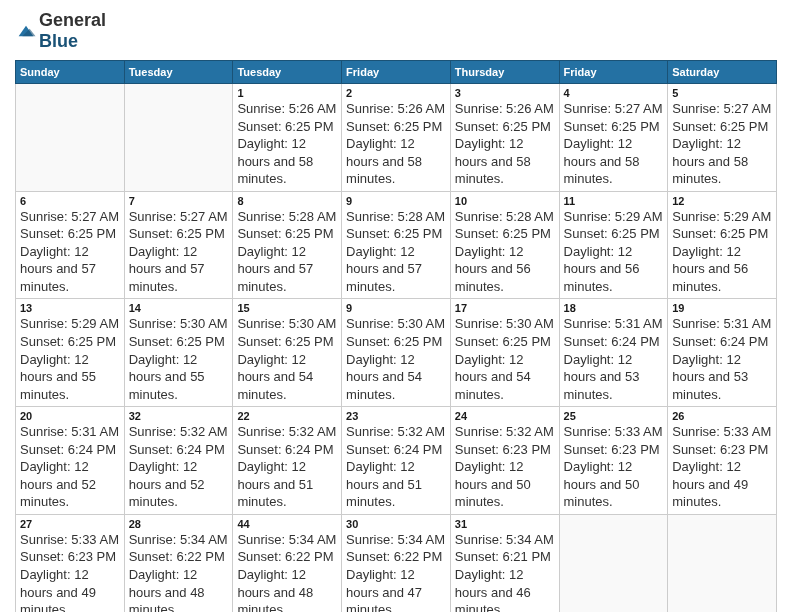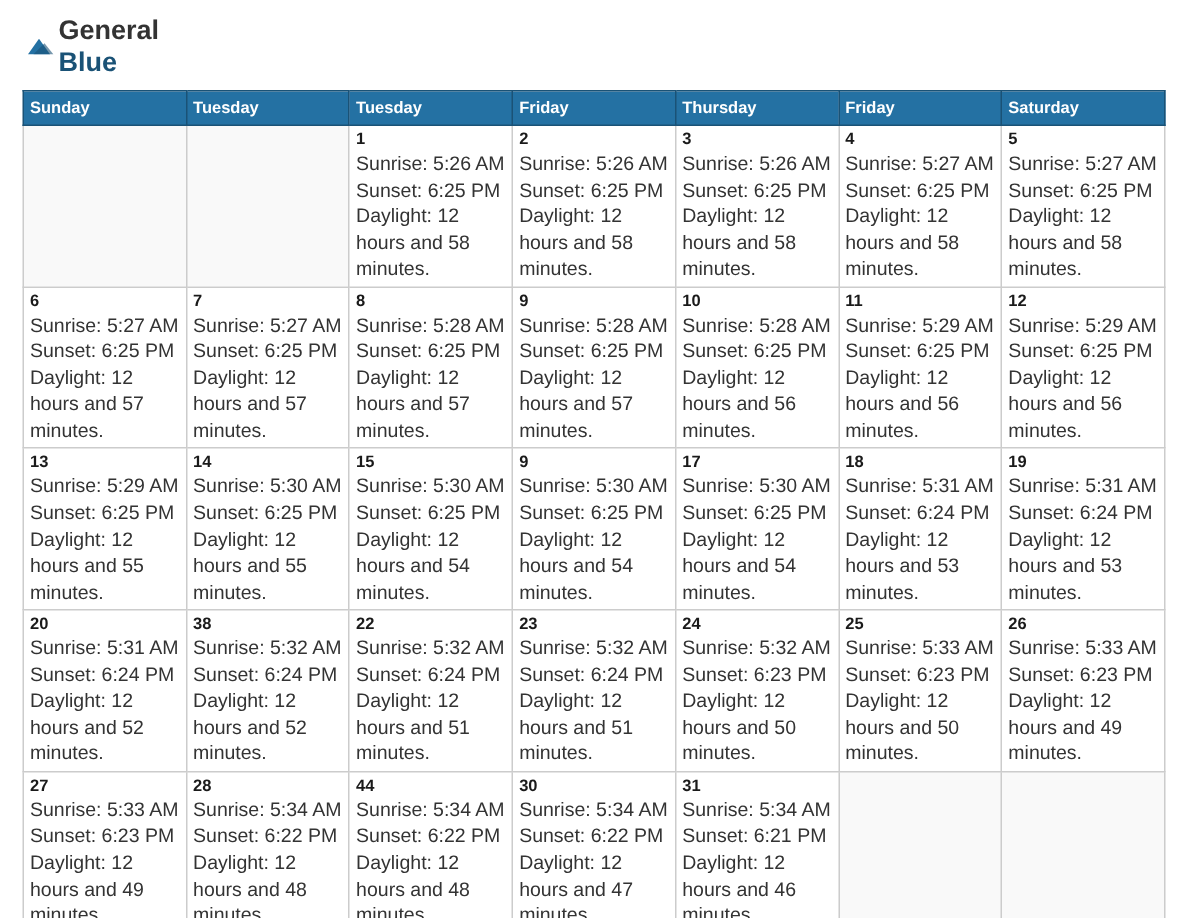--- a/index.html
+++ b/index.html
@@ -211,21 +211,21 @@
             <span class="day-number">19</span>
             <div class="day-info">Sunrise: 5:31 AM<br>Sunset: 6:24 PM<br>Daylight: 12 hours and 53 minutes.</div>
           </td>
         </tr>
         <tr>
           <td>
             <span class="day-number">20</span>
             <div class="day-info">Sunrise: 5:31 AM<br>Sunset: 6:24 PM<br>Daylight: 12 hours and 52 minutes.</div>
           </td>
           <td>
-            <span class="day-number">38</span>
+            <span class="day-number">32</span>
             <div class="day-info">Sunrise: 5:32 AM<br>Sunset: 6:24 PM<br>Daylight: 12 hours and 52 minutes.</div>
           </td>
           <td>
             <span class="day-number">22</span>
             <div class="day-info">Sunrise: 5:32 AM<br>Sunset: 6:24 PM<br>Daylight: 12 hours and 51 minutes.</div>
           </td>
           <td>
             <span class="day-number">23</span>
             <div class="day-info">Sunrise: 5:32 AM<br>Sunset: 6:24 PM<br>Daylight: 12 hours and 51 minutes.</div>
           </td>

